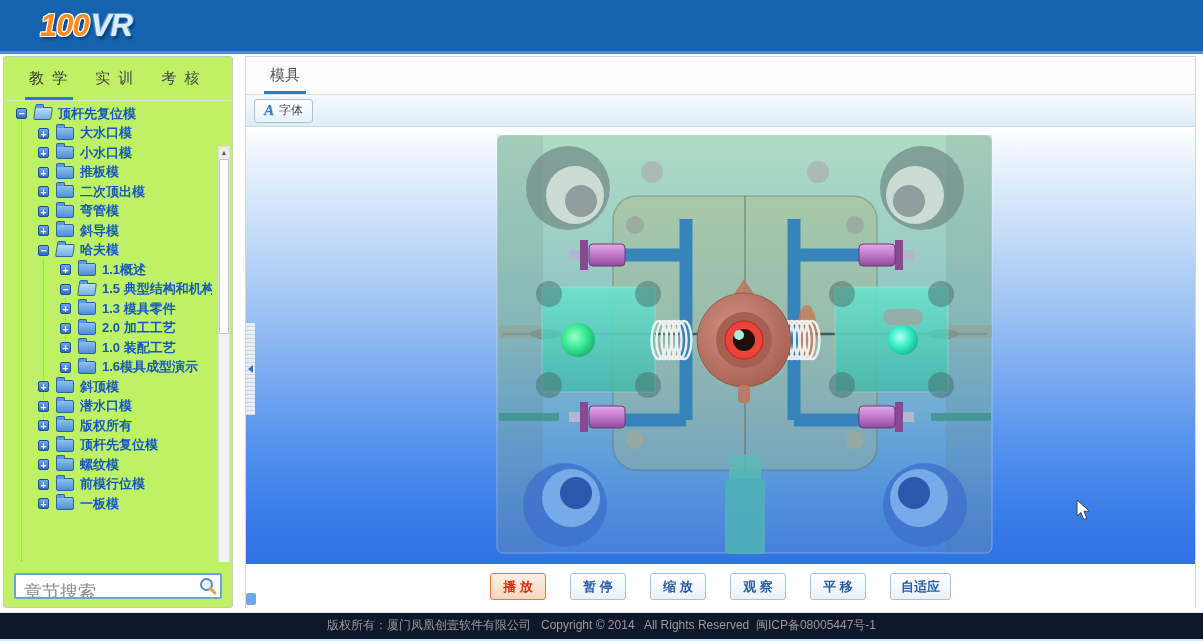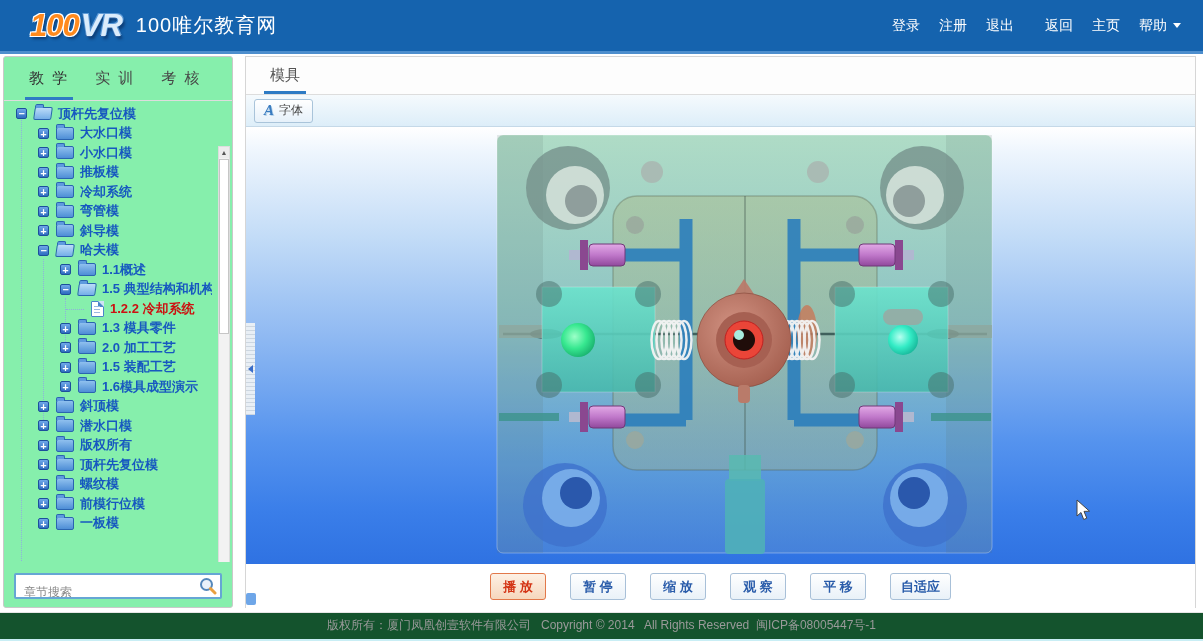--- a/index.html
+++ b/index.html
@@ -1,32 +1,32 @@
 <!DOCTYPE html>
 <html><head>
 <meta charset="utf-8">
 <style>
   html,body{margin:0;padding:0;width:1203px;height:641px;overflow:hidden;background:#fff;
     font-family:"Liberation Sans","DejaVu Sans",sans-serif;}
   
   #header{position:absolute;left:0;top:0;width:1203px;height:51px;background:#1563ae;
     border-bottom:3px solid #4d8ecd;display:flex;align-items:center;}
-  .logo{display:flex;align-items:baseline;margin-left:30px;cursor:pointer}
+  .logo{display:flex;align-items:baseline;margin-left:40px;cursor:pointer}
   .logo-num{font-style:italic;font-weight:900;font-size:31px;color:#ff8a1e;letter-spacing:-1px;
     text-shadow:-1px -1px 0 #fff,1px -1px 0 #fff,-1px 1px 0 #fff,1px 1px 0 #fff,2px 3px 3px rgba(0,0,30,.4);}
   .logo-vr{font-style:italic;font-weight:900;font-size:31px;color:#dcecfb;letter-spacing:-1px;margin-left:2px;
     text-shadow:-1px -1px 0 #5d9ad6,1px -1px 0 #5d9ad6,-1px 1px 0 #2a5f9e,2px 3px 3px rgba(0,0,30,.4);text-align:center;}
   .site-title{color:#fff;font-size:20px;margin-left:14px;letter-spacing:1px}
   #header-nav{margin-left:auto;margin-right:22px;display:flex;align-items:center}
   .nav-link{color:#fff;font-size:14px;text-decoration:none;margin-left:19px;display:flex;align-items:center;cursor:pointer}
   .nav-link.grp{margin-left:31px}
   .caret{width:0;height:0;border-left:4px solid transparent;border-right:4px solid transparent;
     border-top:5px solid #fff;margin-left:6px;display:inline-block}
   
-  #sidebar{position:absolute;left:3px;top:56px;width:230px;height:552px;background:#86efac;
+  #sidebar{position:absolute;left:3px;top:56px;width:230px;height:552px;background:#bef264;
     border:1px solid #c9c9c9;border-radius:3px;box-sizing:border-box}
   #sidebar-tabs{display:flex;height:43px;border-bottom:1px solid #ddd;padding-left:12px}
   .side-tab{position:relative;margin:0 9px;padding:0 4px;font-size:15px;color:#464646;
     display:flex;align-items:center;cursor:pointer;letter-spacing:2px}
   .side-tab.active{color:#333}
   .side-tab.active::after{content:'';position:absolute;left:0;right:0;bottom:0;height:3px;background:#2e7bc4}
   #tree-wrap{position:relative;height:461px;overflow:hidden}
   #chapter-tree{position:relative;padding-top:3px;width:208px;overflow:hidden;height:461px}
   .tree-row{display:flex;align-items:center;height:19.5px;font-weight:bold;font-size:13px;
     color:#1758c0;cursor:pointer;white-space:nowrap;position:relative}
@@ -52,21 +52,21 @@
   
   #side-scroll{position:absolute;right:2px;top:45px;width:12px;height:461px;background:#f2f2f2;
     border:1px solid #ddd;box-sizing:border-box}
   .scroll-arrow{position:absolute;left:0;width:10px;height:11px;background:#ececec;color:#555;
     font-size:7px;line-height:11px;text-align:center;cursor:pointer}
   .scroll-thumb{position:absolute;left:0;top:12px;width:10px;height:175px;background:#fff;
     border:1px solid #c6c6c6;box-sizing:border-box;cursor:grab}
   
   #search-row{position:relative;margin:11px 10px 0 10px}
   #search-input{width:100%;height:26px;box-sizing:border-box;border:2px solid #66a6d4;border-radius:2px;
-    padding:12px 28px 0 8px;font-size:12px;color:#333;outline:none}
+    padding:12px 28px 0 8px;font-size:18px;color:#333;outline:none}
   #search-input::placeholder{color:#8a8a8a}
   #search-btn{position:absolute;right:5px;top:4px;width:18px;height:18px;cursor:pointer}
   
   #main{position:absolute;left:245px;top:56px;width:951px;height:552px;background:#c2410c;
     border:1px solid #d6d6d6;box-sizing:border-box}
   #main-tabbar{height:37px;border-bottom:1px solid #ddd;background:#fdfdfd;display:flex;align-items:center}
   #main-tab{position:relative;height:100%;display:flex;align-items:center;padding:0 6px;margin-left:18px;
     font-size:15px;color:#555;cursor:pointer}
   #main-tab::after{content:'';position:absolute;left:0;right:0;bottom:0;height:3px;background:#2e7bc4}
   #toolbar{height:31px;background:linear-gradient(#f5fafd,#ddeef9);border-bottom:1px solid #c5d9e8;
@@ -81,55 +81,33 @@
     background:repeating-linear-gradient(180deg,#e9eff5 0 3px,#ccd6e0 3px 4px);display:flex;align-items:center;justify-content:center}
   #collapse-handle span{width:0;height:0;border-top:4px solid transparent;border-bottom:4px solid transparent;
     border-right:5px solid #3a6cc8}
   #controls-bar{height:45px;background:#fff;display:flex;justify-content:center;align-items:flex-start;padding-top:9px;gap:24px}
   .ctrl-btn{min-width:56px;height:27px;padding:0 10px;border:1px solid #a8c0d8;border-radius:3px;
     background:linear-gradient(#ffffff,#e9f1f8);color:#2a5caa;font-weight:bold;font-size:13px;cursor:pointer;
     font-family:"Liberation Sans","DejaVu Sans",sans-serif}
   .ctrl-btn.active{border-color:#e2784a;background:linear-gradient(#fdf0e4,#f6d7bd);color:#d43415}
   #scrollbar-corner{position:absolute;left:0;bottom:2px;width:10px;height:12px;background:#6ea6e8;border-radius:2px}
   
-  #footer{position:absolute;left:0;top:612px;width:1203px;height:29px;background:#14532d;border-top:1px solid #e6e6e6}
+  #footer{position:absolute;left:0;top:612px;width:1203px;height:29px;background:#0f172a;border-top:1px solid #e6e6e6}
   #footer-text{text-align:center;color:#9a9a9a;font-size:12px;line-height:25px;white-space:pre}
   #footer-line{position:absolute;left:0;bottom:0;width:100%;height:3px;background:#c9eef5}
   #cursor{position:absolute;left:830px;top:372px;pointer-events:none}
 </style>
 </head>
 <body>
 
 <div id="header">
   <div class="logo">
     <span class="logo-num">100</span>
     <span class="logo-vr">VR</span>
   </div>
-  <div class="site-title">100唯尔教育网</div>
-  <div id="header-nav">
-      <a class="nav-link">
-        <span>登录</span>
-      </a>
-      <a class="nav-link">
-        <span>注册</span>
-      </a>
-      <a class="nav-link">
-        <span>退出</span>
-      </a>
-      <a class="nav-link grp">
-        <span>返回</span>
-      </a>
-      <a class="nav-link">
-        <span>主页</span>
-      </a>
-      <a class="nav-link">
-        <span>帮助</span>
-        <span class="caret"></span>
-      </a>
-    </div>
 </div>
 
 <div id="sidebar">
   <div id="sidebar-tabs">
       <div class="side-tab active">
         <span>教 学</span>
       </div>
       <div class="side-tab">
         <span>实 训</span>
       </div>
@@ -158,21 +136,21 @@
           <span class="tlabel">小水口模</span>
         </div>
         <div class="tree-row lvl1">
           <span class="expand">+</span>
           <span class="ticon folder"></span>
           <span class="tlabel">推板模</span>
         </div>
         <div class="tree-row lvl1">
           <span class="expand">+</span>
           <span class="ticon folder"></span>
-          <span class="tlabel">冷却系统</span>
+          <span class="tlabel">二次顶出模</span>
         </div>
         <div class="tree-row lvl1">
           <span class="expand">+</span>
           <span class="ticon folder"></span>
           <span class="tlabel">弯管模</span>
         </div>
         <div class="tree-row lvl1">
           <span class="expand">+</span>
           <span class="ticon folder"></span>
           <span class="tlabel">斜导模</span>
@@ -185,38 +163,34 @@
         <div class="tree-row lvl2">
           <span class="expand">+</span>
           <span class="ticon folder"></span>
           <span class="tlabel">1.1概述</span>
         </div>
         <div class="tree-row lvl2">
           <span class="expand">−</span>
           <span class="ticon folder-open"></span>
           <span class="tlabel">1.5 典型结构和机构</span>
         </div>
-        <div class="tree-row lvl3 selected">
-          <span class="ticon doc"></span>
-          <span class="tlabel">1.2.2 冷却系统</span>
-        </div>
         <div class="tree-row lvl2">
           <span class="expand">+</span>
           <span class="ticon folder"></span>
           <span class="tlabel">1.3 模具零件</span>
         </div>
         <div class="tree-row lvl2">
           <span class="expand">+</span>
           <span class="ticon folder"></span>
           <span class="tlabel">2.0 加工工艺</span>
         </div>
         <div class="tree-row lvl2">
           <span class="expand">+</span>
           <span class="ticon folder"></span>
-          <span class="tlabel">1.5 装配工艺</span>
+          <span class="tlabel">1.0 装配工艺</span>
         </div>
         <div class="tree-row lvl2">
           <span class="expand">+</span>
           <span class="ticon folder"></span>
           <span class="tlabel">1.6模具成型演示</span>
         </div>
         <div class="tree-row lvl1">
           <span class="expand">+</span>
           <span class="ticon folder"></span>
           <span class="tlabel">斜顶模</span>

